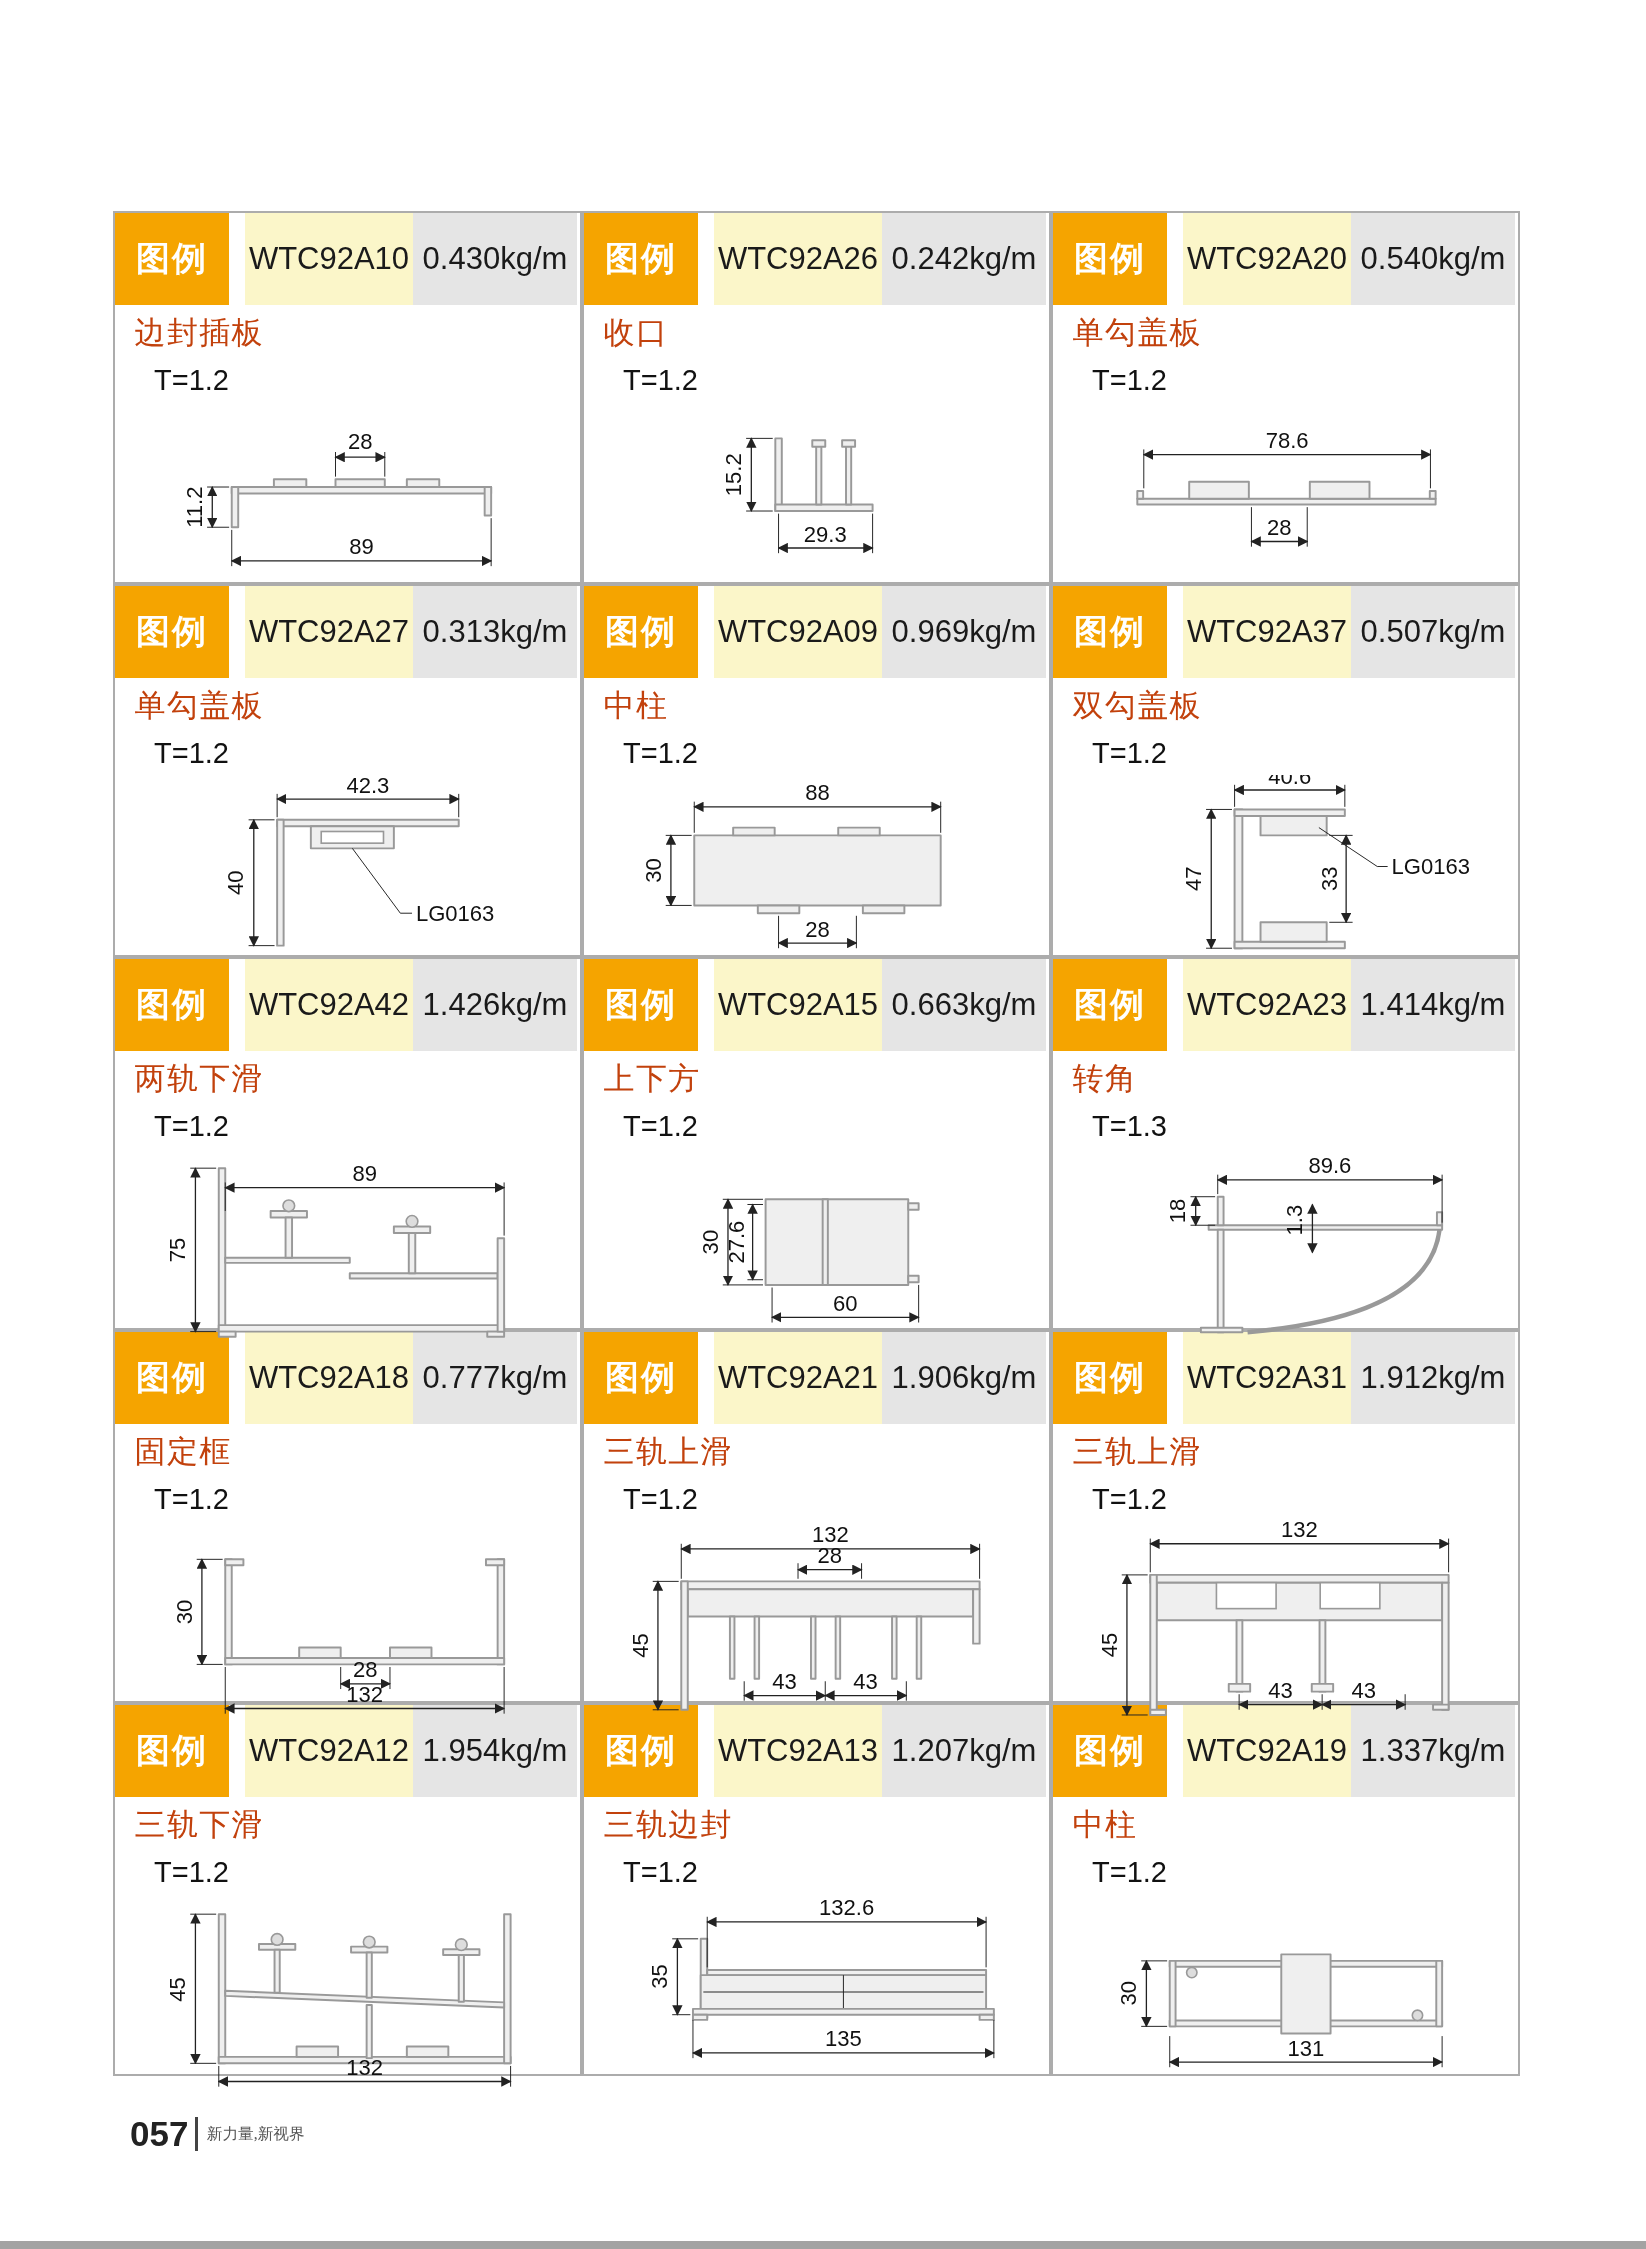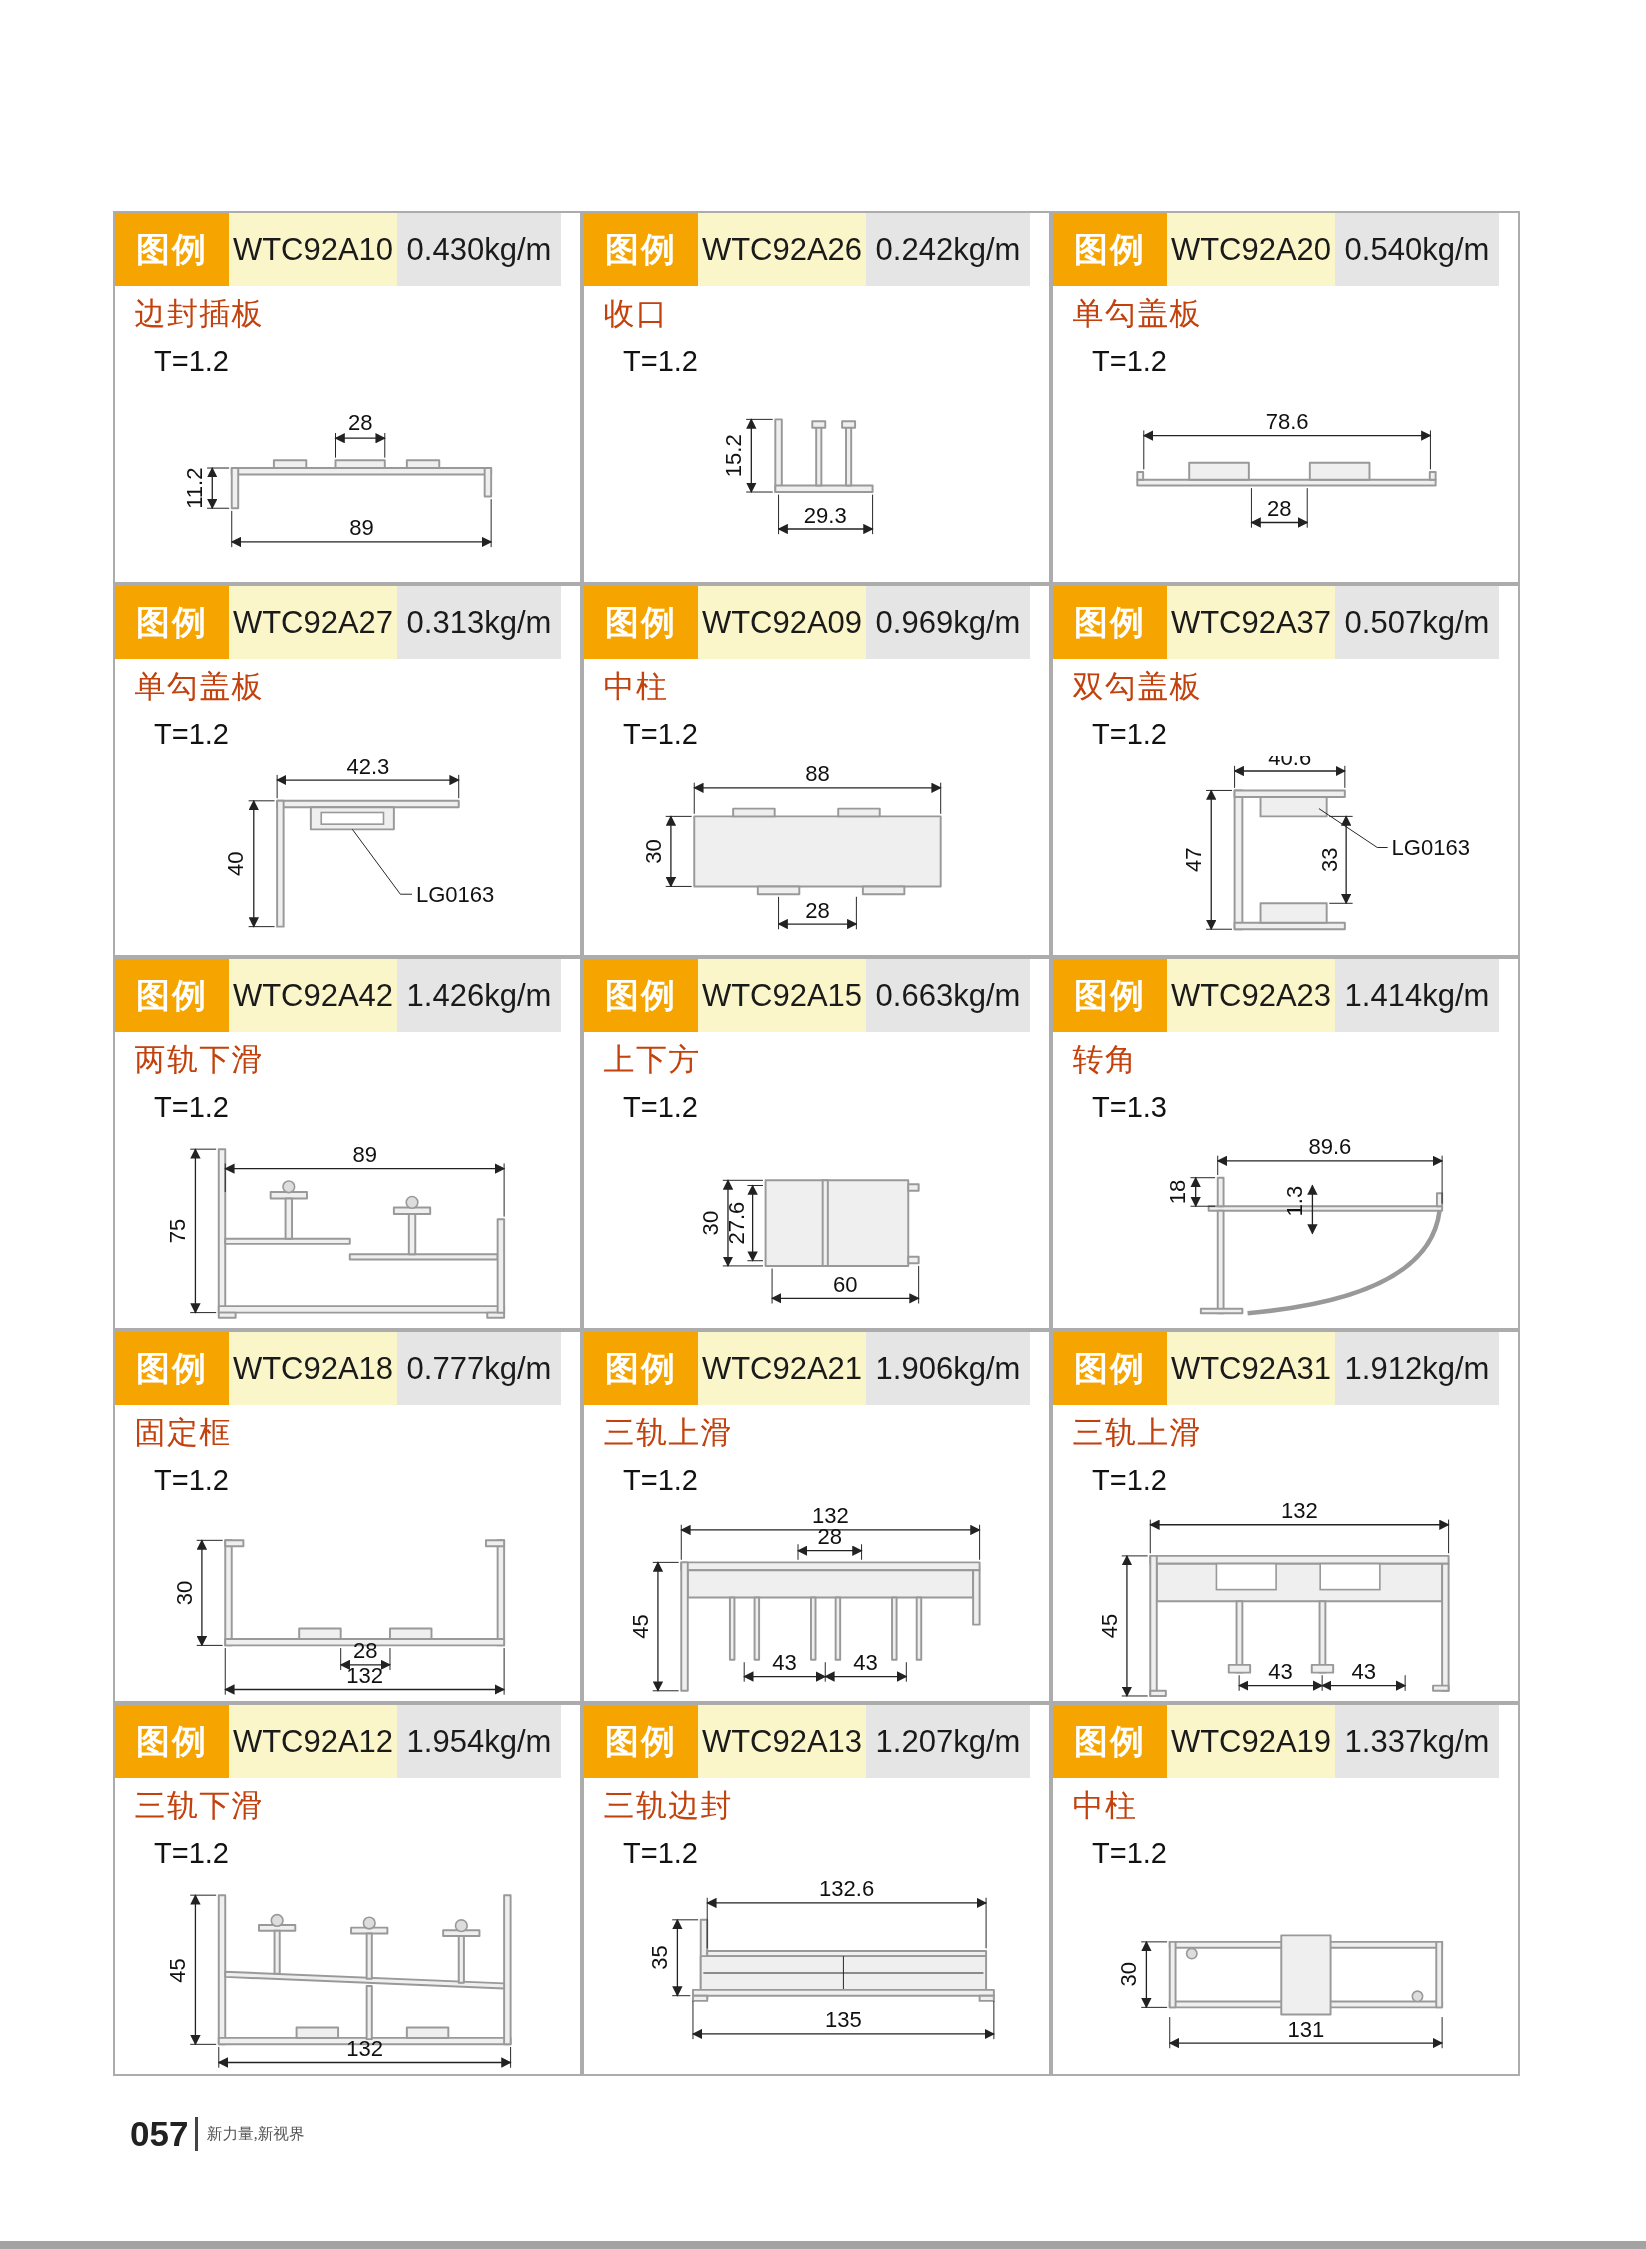--- a/index.html
+++ b/index.html
@@ -1,22 +1,22 @@
 <!DOCTYPE html>
 <html style="font-size:10.5px"><head>
 <meta charset="utf-8">
 <style>
   html,body{margin:0;padding:0;}
   body{background:#ffffff;font-family:"Liberation Sans",sans-serif;}
   .page{position:relative;width:1647px;height:2250px;background:#fff;overflow:hidden;}
   .grid{position:absolute;left:113px;top:211px;display:grid;grid-template-columns:repeat(3,469px);grid-auto-rows:373px;}
   .cell{box-sizing:border-box;width:469px;height:373px;border:2px solid #ACACAC;background:#fff;}
-  .hdr{display:flex;height:73px;}
+  .hdr{display:flex;height:92px;}
   .hl{width:114px;background:#F5A400;color:#fff;font-weight:bold;font-size:34px;display:flex;align-items:center;justify-content:center;letter-spacing:2px;}
-  .hc{width:168px;background:#FBF6C9;color:#1a1a1a;font-size:31px;display:flex;align-items:center;justify-content:center;}
+  .hc{width:168px;background:#FBF6C9;color:#1a1a1a;font-size:31px;display:flex;align-items:center;justify-content:center;margin-left:16px;}
   .hw{width:164px;background:#e5e5e5;color:#1a1a1a;font-size:31px;display:flex;align-items:center;justify-content:center;}
   .hf{flex:1;background:#fff;}
   .bd{position:relative;height:296px;}
   .nm{position:absolute;top:7px;left:19.6px;font-size:31px;color:#c2410c;letter-spacing:1.3px;}
   .th{position:absolute;top:59px;left:39px;font-size:29px;color:#111;}
   svg.dw{position:absolute;left:0;bottom:2.6px;width:465px;height:196px;}
   .pf{fill:#EFEFEF;stroke:#999;stroke-width:3;stroke-linejoin:round;}
   .pfn{fill:none;stroke:#999;stroke-width:7;}
   .wh{fill:#fff;stroke:#999;stroke-width:2.5;}
   .kn{fill:#ddd;stroke:#999;stroke-width:2.5;}

